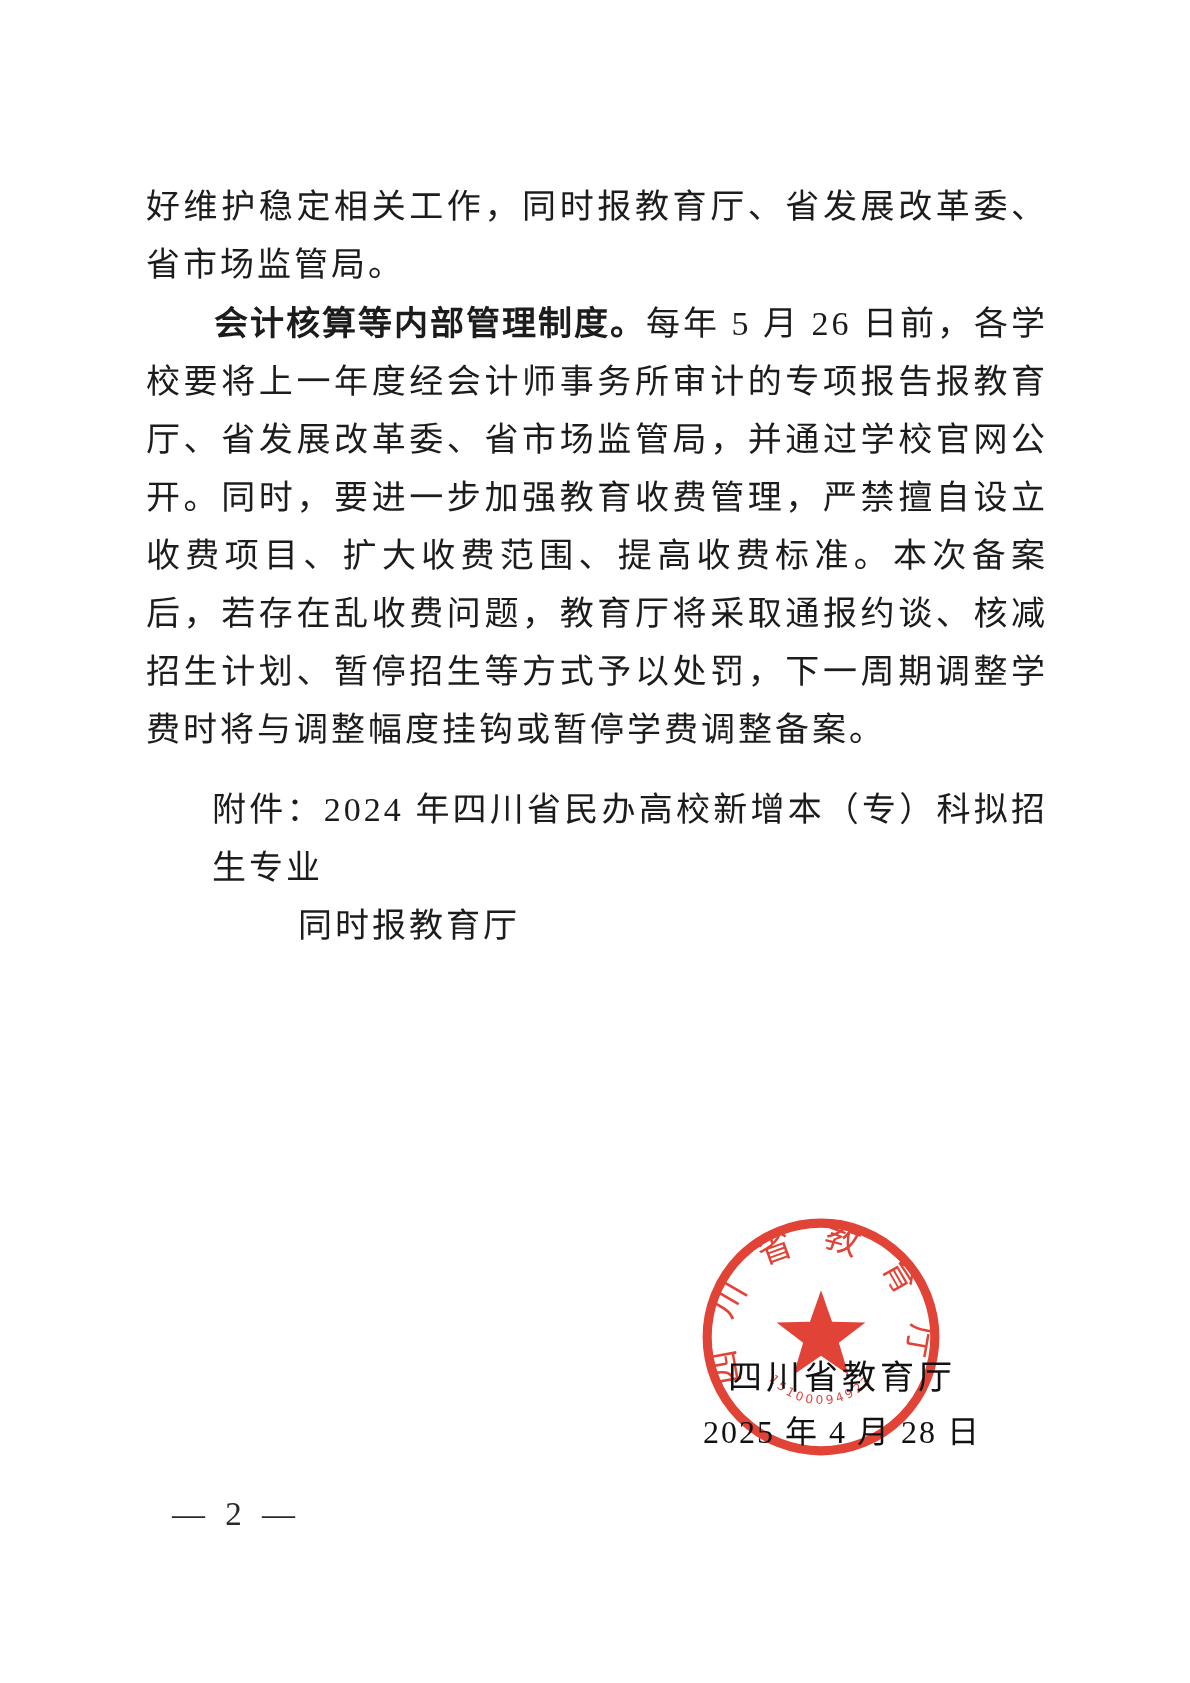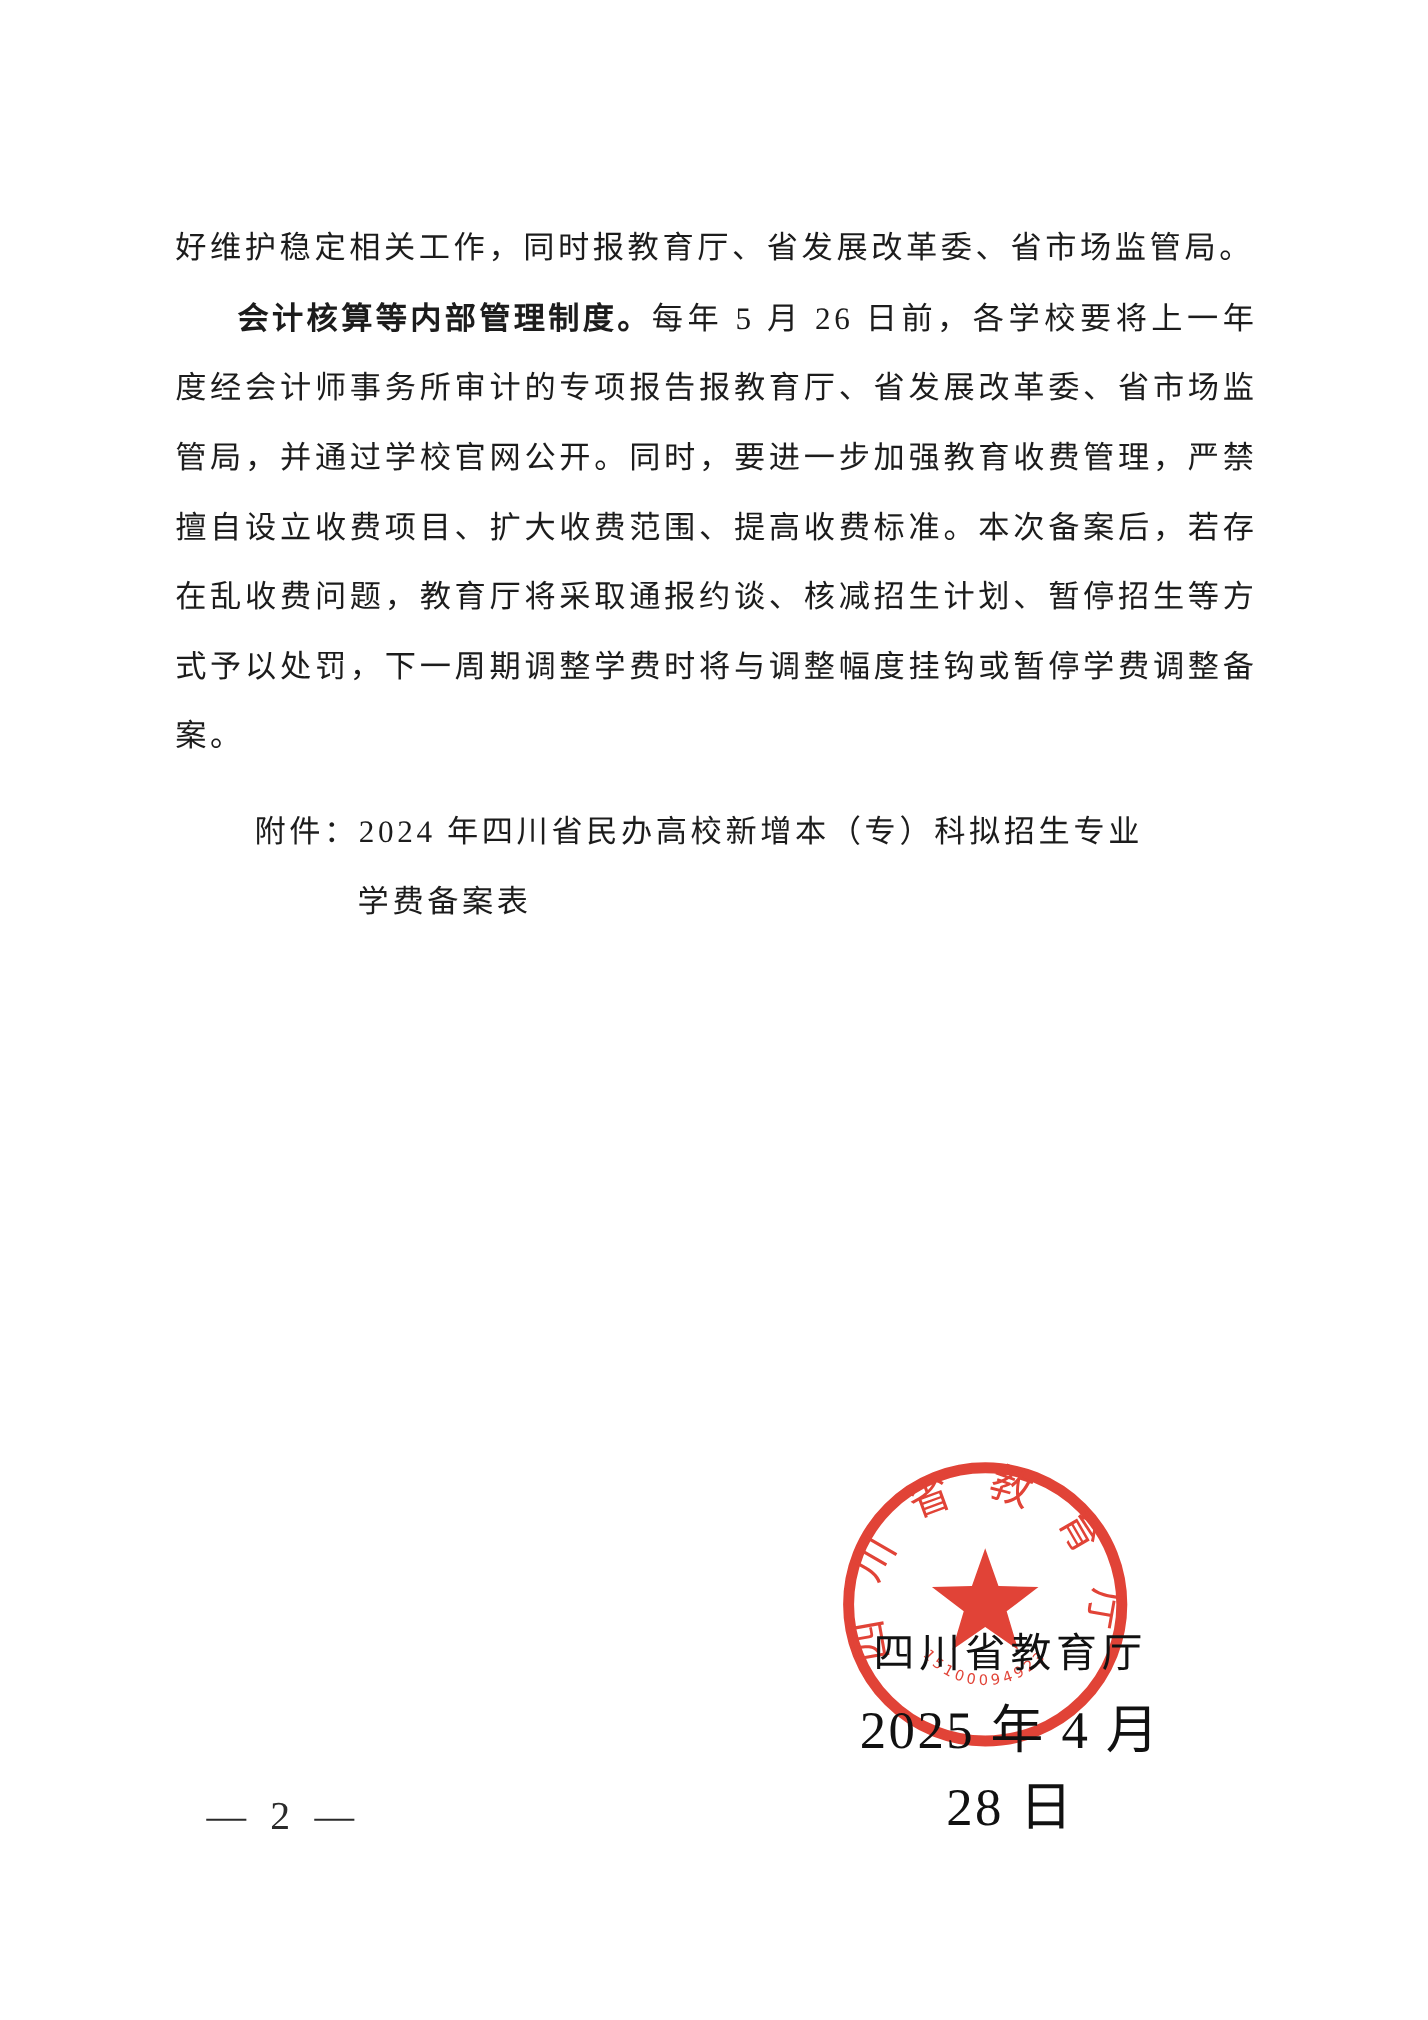--- a/index.html
+++ b/index.html
@@ -14,21 +14,21 @@
     background: #ffffff;
     overflow: hidden;
     font-family: "Liberation Serif", "DejaVu Serif", serif;
     color: #1c1c1c;
   }
   .body-text {
     position: absolute;
     left: 146px;
     top: 178px;
     width: 902px;
-    font-size: 26px;
+    font-size: 34px;
     line-height: 58px;
     letter-spacing: 3px;
     text-align: justify;
     text-justify: inter-ideograph;
   }
   .body-text p {
     margin: 0;
   }
   .para-indent {
     text-indent: 2em;
@@ -73,21 +73,21 @@
     letter-spacing: 4px;
     color: #111;
     z-index: 2;
   }
   .doc-date {
     position: absolute;
     left: 52px;   
     top: 216px;   
     width: 300px;
     text-align: center;
-    font-size: 44px;
+    font-size: 32px;
     letter-spacing: 2px;
     color: #111;
     z-index: 2;
   }
   .page-number {
     position: absolute;
     left: 172px;
     top: 1496px;
     font-size: 33px;
     letter-spacing: 6px;
@@ -107,21 +107,21 @@
 </head>
 <body>
 
 <div class="page">
 
   <div class="body-text">
     <p><span>好维护稳定相关工作，同时报教育厅、省发展改革委、省市场监管局。</span></p>
     <p class="para-indent"><span class="para-head">会计核算等内部管理制度。</span><span>每年 5 月 26 日前，各学校要将上一年度经会计师事务所审计的专项报告报教育厅、省发展改革委、省市场监管局，并通过学校官网公开。同时，要进一步加强教育收费管理，严禁擅自设立收费项目、扩大收费范围、提高收费标准。本次备案后，若存在乱收费问题，教育厅将采取通报约谈、核减招生计划、暂停招生等方式予以处罚，下一周期调整学费时将与调整幅度挂钩或暂停学费调整备案。</span></p>
     <div class="attachment">
       <p class="att-line1">附件：2024 年四川省民办高校新增本（专）科拟招生专业</p>
-      <p class="att-line2">学费备案表</p>
+      <p class="att-line2">同时报教育厅</p>
     </div>
   </div>
 
   <div class="signature">
     <svg class="stamp" viewBox="0 0 244 244" xmlns="http://www.w3.org/2000/svg" aria-hidden="true">
       <circle cx="122" cy="122" r="112" fill="none" stroke="#dd2a1c" stroke-width="9"></circle>
       <polygon fill="#dd2a1c" points="122,76 132.9,107 165.7,107.8 139.6,127.7 149,159.2 122,140.5 95,159.2 104.4,127.7 78.3,107.8 111.1,107"></polygon>
       <path id="seal-arc" fill="none" d="M 44.1 158.4 A 86 86 0 1 1 199.9 158.4"></path>
       <path id="seal-serial-arc" fill="none" d="M 67.9 159.9 A 66 66 0 0 0 176.1 159.9"></path>
       <text class="seal-text" fill="#dd2a1c">

